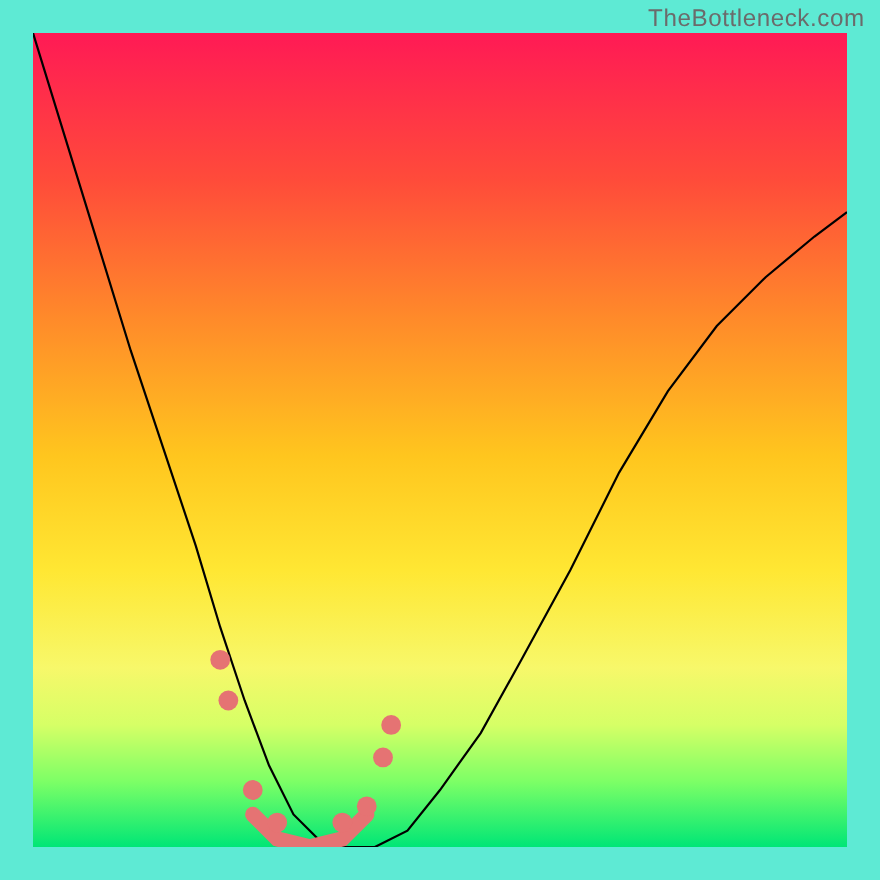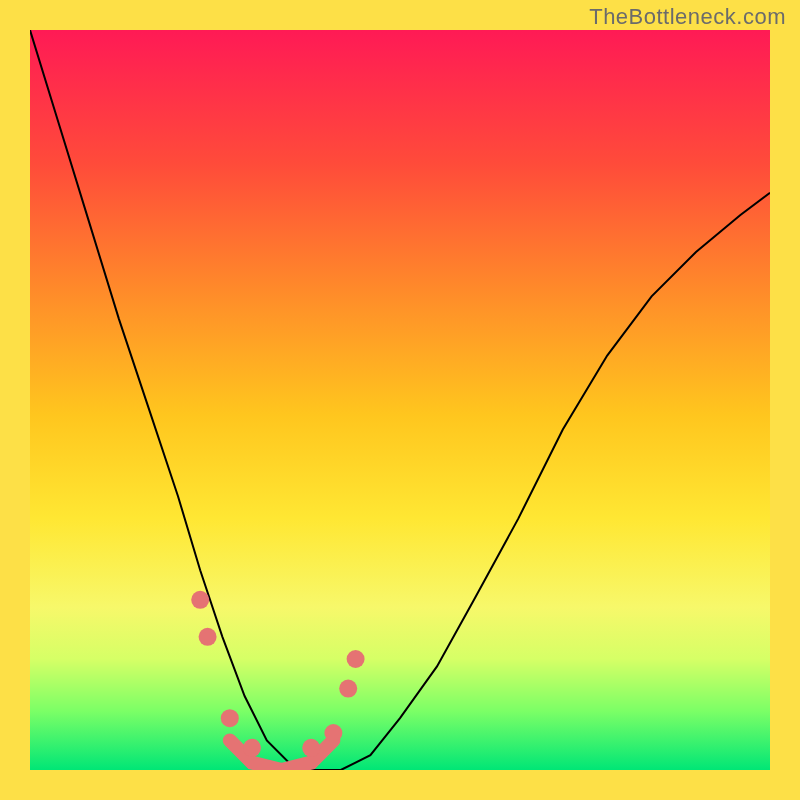--- a/index.html
+++ b/index.html
@@ -7,21 +7,21 @@
     padding: 0;
     width: 800px;
     height: 800px;
     overflow: hidden;
     background: #000;
     font-family: Arial, Helvetica, sans-serif;
   }
   .frame {
     position: absolute;
     inset: 0;
-    background: #fde047;
+    background: #5eead4;
     text-align: right;
   }
   .plot-area {
     position: absolute;
     left: 30px;
     top: 30px;
     width: 740px;
     height: 740px;
     background: linear-gradient(
       to bottom,

